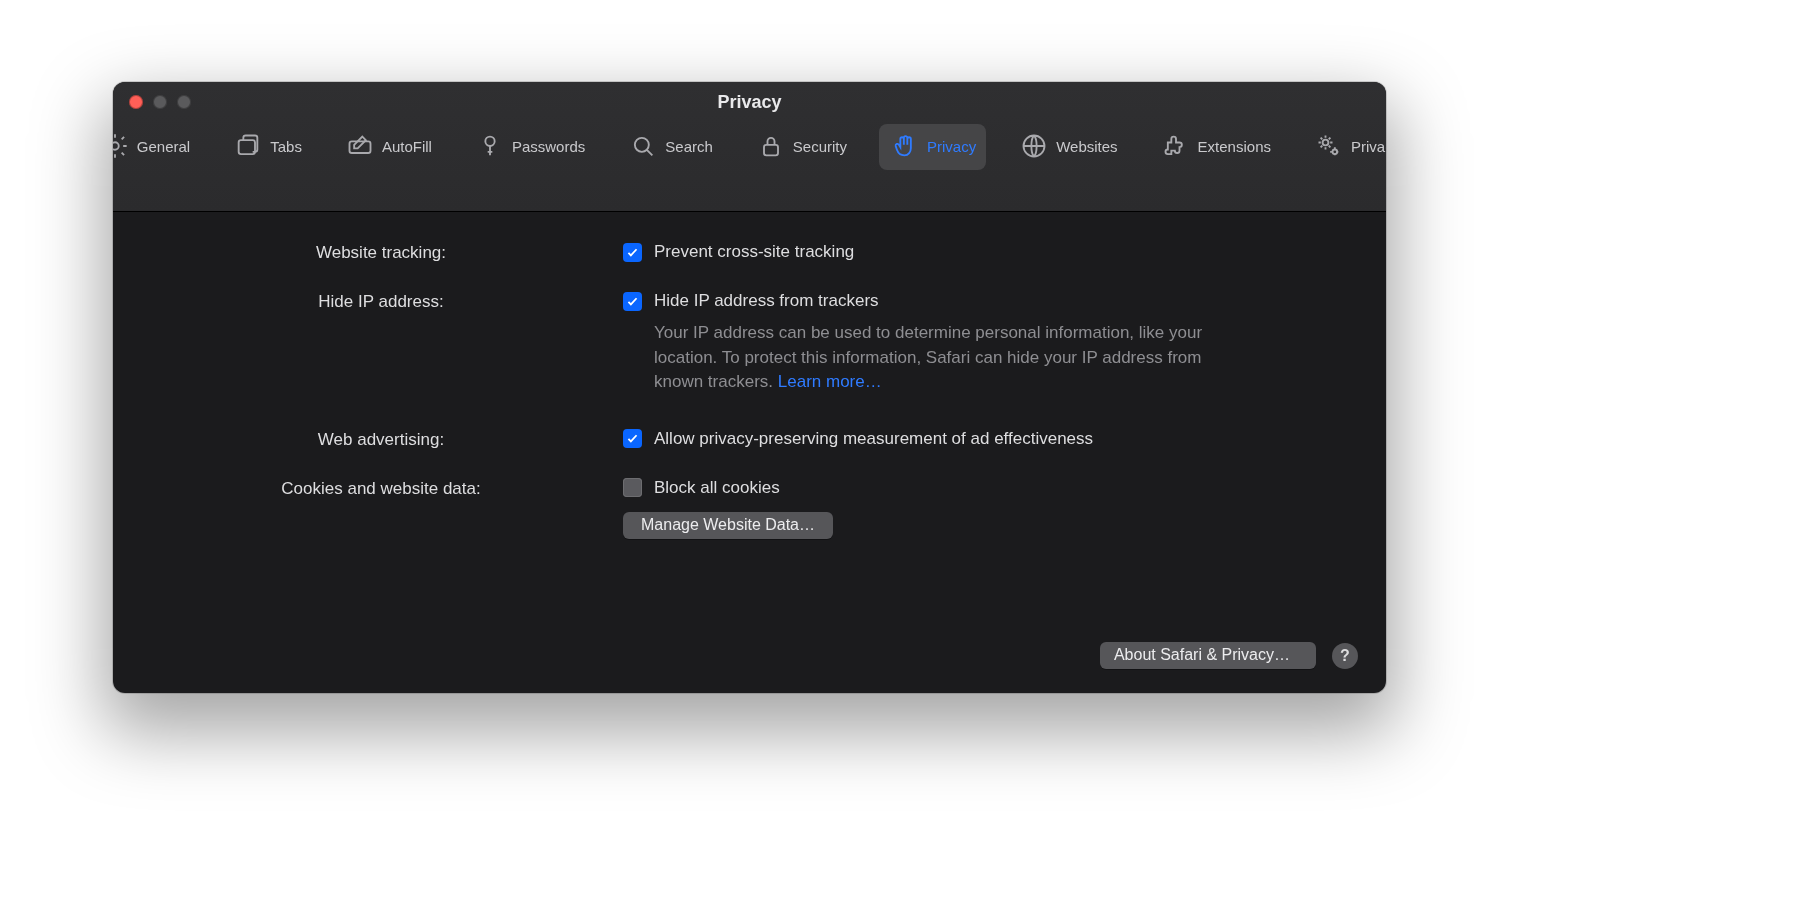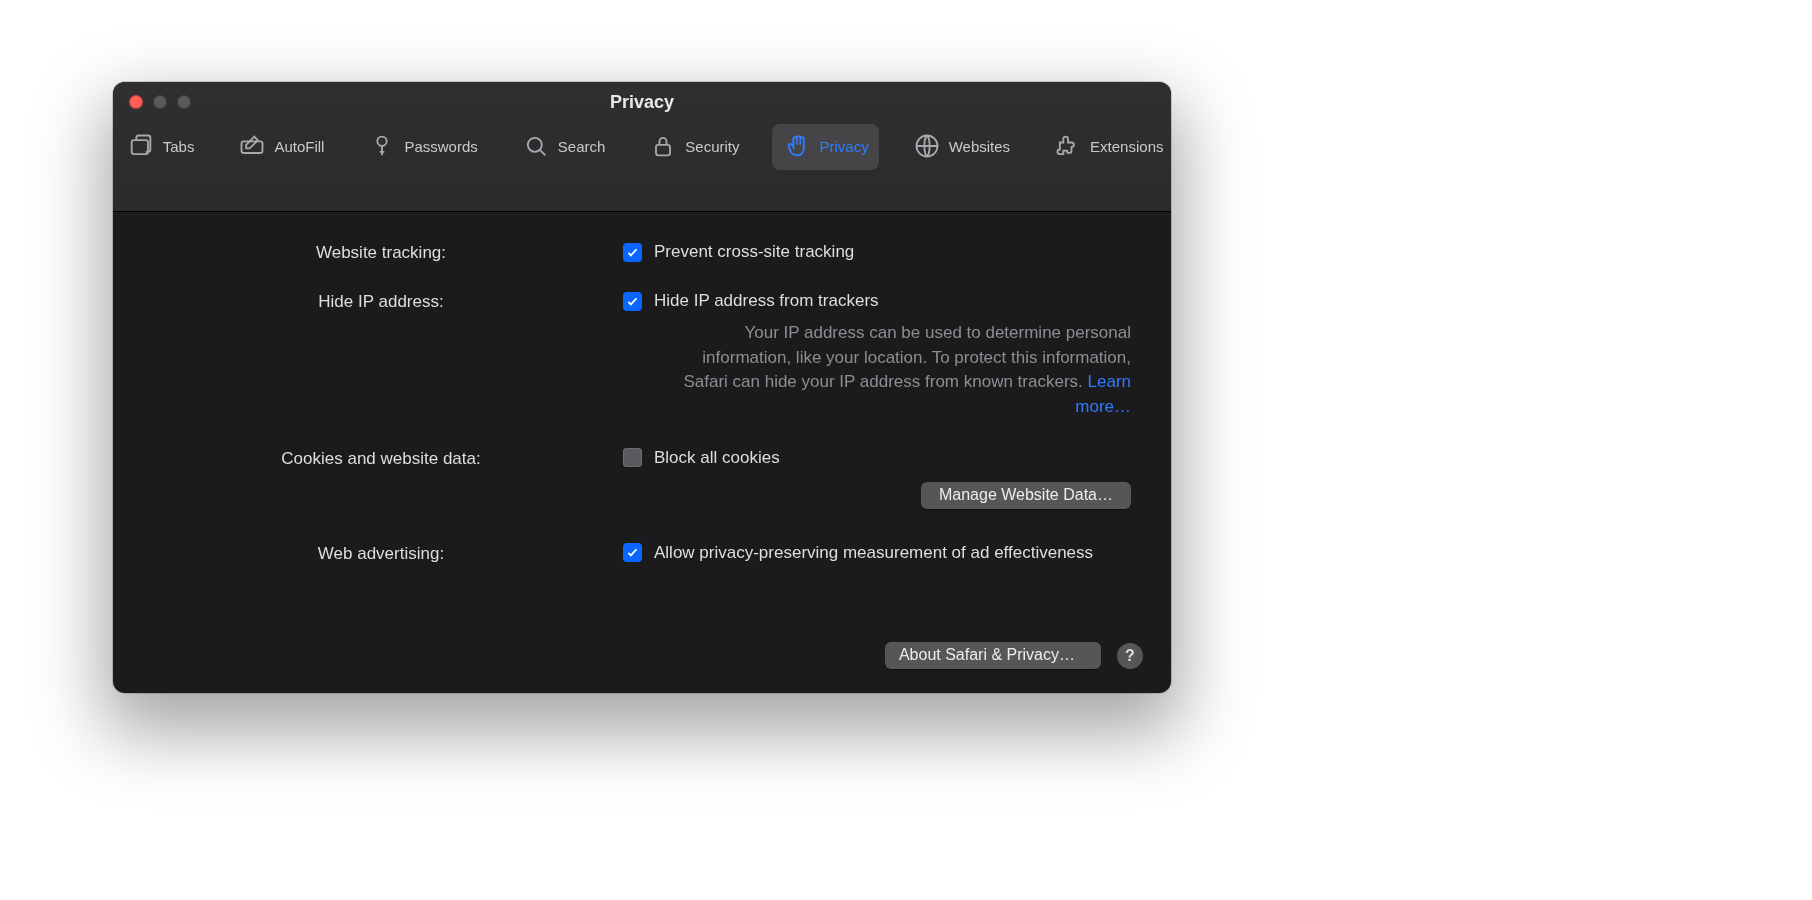--- a/index.html
+++ b/index.html
@@ -7,21 +7,21 @@
     width: 1812px;
     height: 900px;
     background: #ffffff;
     font-family: -apple-system, "Helvetica Neue", Helvetica, Arial, sans-serif;
     -webkit-font-smoothing: antialiased;
   }
   .window {
     position: absolute;
     left: 113px;
     top: 82px;
-    width: 1058px;
+    width: 1273px;
     height: 611px;
     background: #1b1b1d;
     border-radius: 12px;
     box-shadow: 0 30px 70px 10px rgba(0,0,0,0.35), 0 0 0 1px rgba(0,0,0,0.15);
     overflow: hidden;
     color: #e7e7e9;
   }
   .titlebar {
     height: 130px;
     background: linear-gradient(#2f2f31, #2b2b2d);
@@ -95,21 +95,20 @@
     width: 470px;
     text-align: center;
     padding-right: 14px;
     padding-top: 1px;
   }
   .val-col {
     flex: 1;
     display: flex;
     flex-direction: column;
     gap: 10px;
-    text-align: right;
   }
   .cb-line {
     display: flex;
     align-items: center;
     gap: 12px;
   }
   .cb {
     width: 19px; height: 19px;
     border-radius: 4px;
     display:flex; align-items:center; justify-content:center;
@@ -299,46 +298,46 @@
               </svg>
           </div>
           <span>Hide IP address from trackers</span>
         </div>
         <div class="desc">
           <span>Your IP address can be used to determine personal information, like your location. To protect this information, Safari can hide your IP address from known trackers. </span><span class="learn">Learn more…</span>
         </div>
       </div>
     </div>
 
-    <div class="row tight">
-      <div class="lbl-col">Cookies and website data:</div>
-      <div class="val-col">
-        <div class="cb-line">
-          <div class="cb unchecked"></div>
-          <span>Block all cookies</span>
-        </div>
-        <div style="padding-top:4px;">
-          <span class="btn">Manage Website Data…</span>
-        </div>
-      </div>
-    </div>
-
     <div class="row" style="margin-top:34px;">
       <div class="lbl-col">Web advertising:</div>
       <div class="val-col">
         <div class="cb-line">
           <div class="cb checked">
             <svg viewBox="0 0 16 16">
                 <path d="M3 8.5l3 3 7-7.5"></path>
               </svg>
           </div>
           <span>Allow privacy-preserving measurement of ad effectiveness</span>
         </div>
       </div>
     </div>
 
+    <div class="row tight">
+      <div class="lbl-col">Cookies and website data:</div>
+      <div class="val-col">
+        <div class="cb-line">
+          <div class="cb unchecked"></div>
+          <span>Block all cookies</span>
+        </div>
+        <div style="padding-top:4px;">
+          <span class="btn">Manage Website Data…</span>
+        </div>
+      </div>
+    </div>
+
     <div class="footer">
       <span class="btn small">About Safari &amp; Privacy…</span>
       <span class="help">?</span>
     </div>
 
   </div>
 </div>
 
 </body></html>

